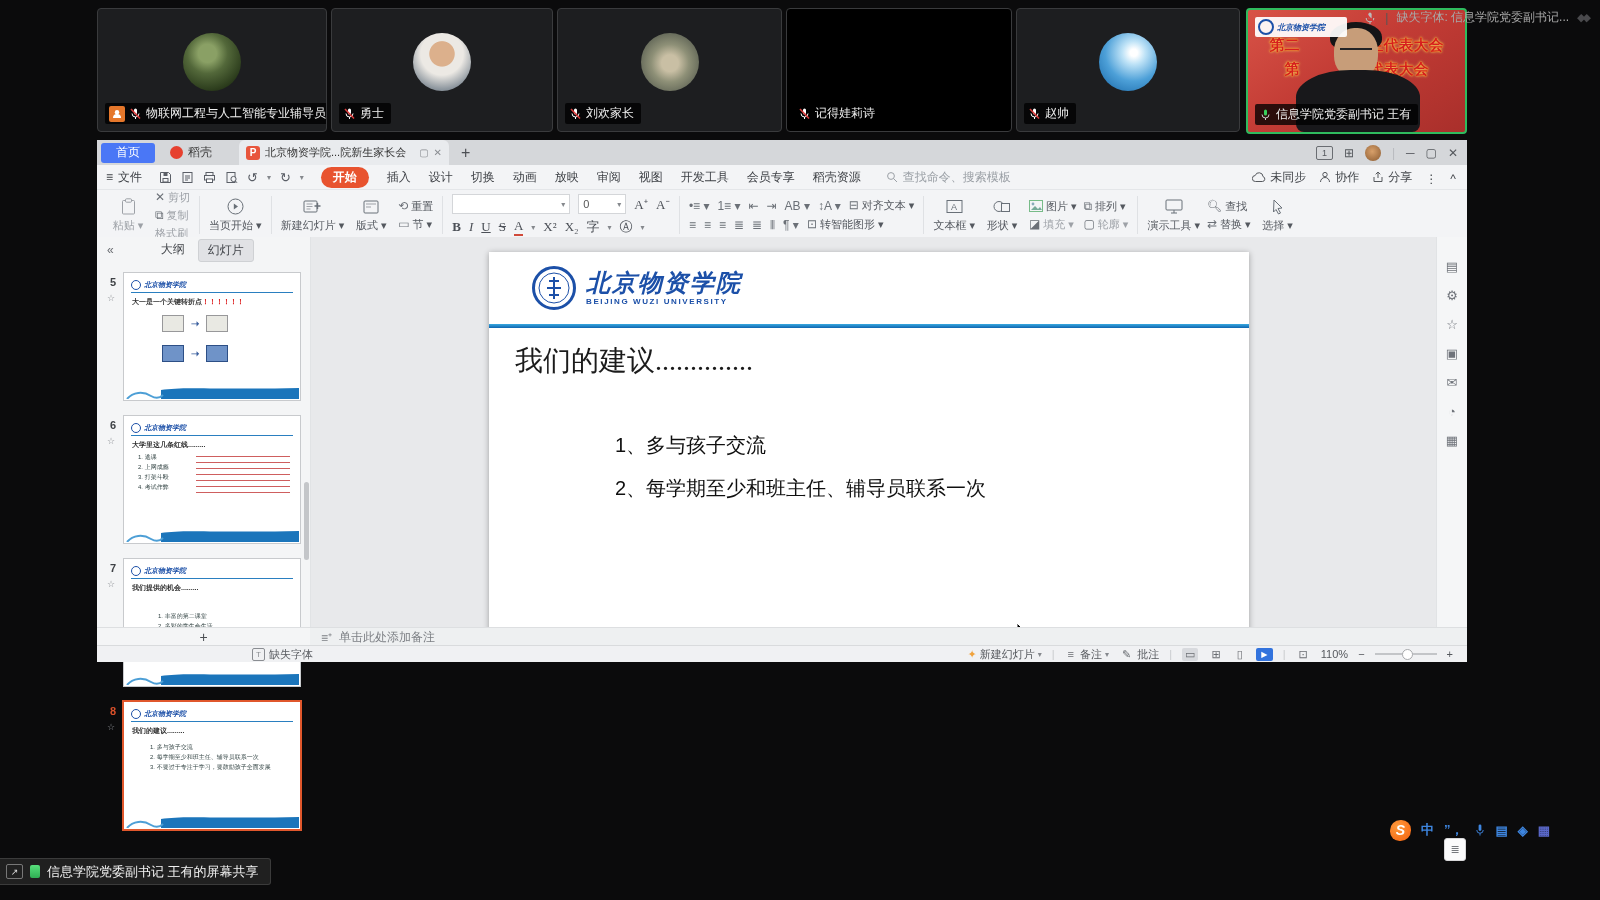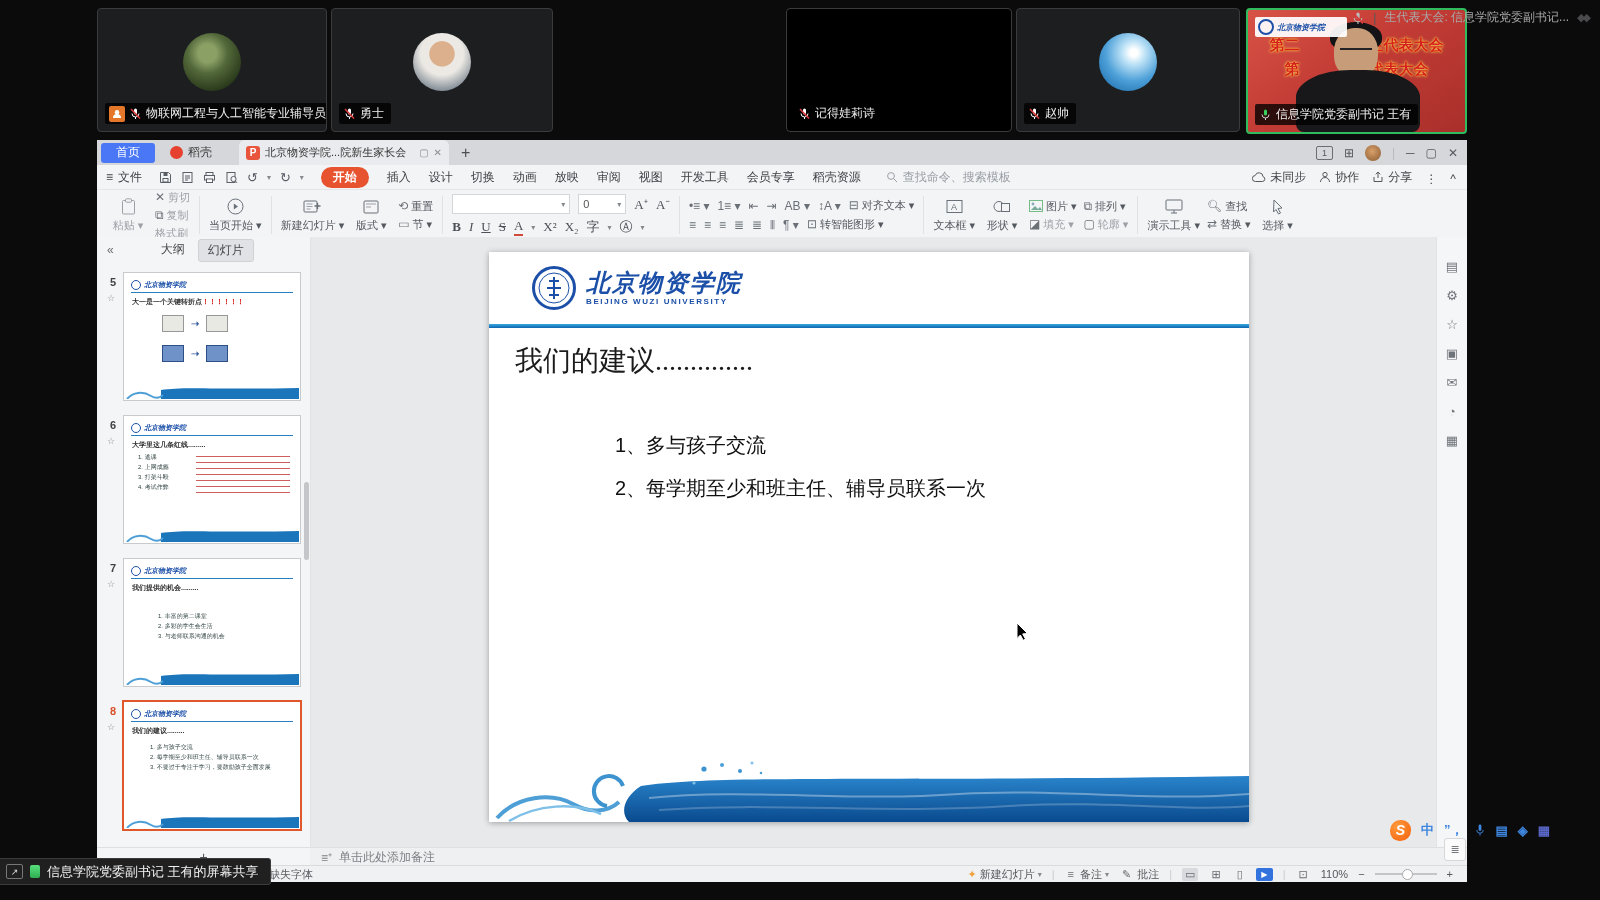--- a/index.html
+++ b/index.html
@@ -30,21 +30,21 @@
   .bgap{display:inline-block;width:54px;}
   .person{position:absolute;left:48px;top:12px;width:124px;height:110px;}
   .person .hair{position:absolute;left:34px;top:0;width:52px;height:30px;background:#141416;border-radius:50% 50% 42% 42%;}
   .person .head{position:absolute;left:38px;top:6px;width:44px;height:50px;background:#c79d79;border-radius:46% 46% 44% 44%;}
   .person .glasses{position:absolute;left:44px;top:26px;width:32px;height:8px;border-top:2px solid #232325;}
   .person .body{position:absolute;left:0;top:48px;width:124px;height:62px;background:#18181b;border-radius:44% 44% 8px 8px;}
   .speaking-bar{position:absolute;right:12px;top:9px;display:flex;align-items:center;gap:8px;color:#a8a8a8;font-size:12px;}
   .speaking-bar .vsep{color:#555;}
   .diamonds{color:#4a4a4d;font-size:11px;letter-spacing:-3px;}
   
-  .wps{position:absolute;left:97px;top:140px;width:1370px;height:742px;background:#8b5cf6;}
+  .wps{position:absolute;left:97px;top:140px;width:1370px;height:522px;background:#8b5cf6;}
   
   .tabbar{height:25px;background:#d5d7da;display:flex;align-items:center;}
   .tab-home{margin-left:4px;width:54px;height:20px;background:#4a77f6;color:#fff;font-size:12px;border-radius:3px;
             display:flex;align-items:center;justify-content:center;}
   .tab-docer{display:flex;align-items:center;gap:5px;padding:0 15px;font-size:12px;color:#3b3b3b;}
   .docer-dot{width:13px;height:13px;border-radius:50%;background:#e6402f;}
   .tab-doc{margin-left:12px;width:196px;height:25px;background:#e9ebee;border-radius:6px 6px 0 0;display:flex;
            align-items:center;gap:5px;padding:0 7px;font-size:11px;color:#333;}
   .p-icon{width:14px;height:14px;background:#e8553c;border-radius:3px;color:#fff;font-size:10px;font-weight:bold;
           display:flex;align-items:center;justify-content:center;flex:0 0 auto;}
@@ -186,20 +186,32 @@
         <svg class="mic" width="13" height="13" viewBox="0 0 13 13">
             <rect x="5" y="1.5" width="3" height="6" rx="1.5" fill="#fff"></rect>
             <path d="M3 6.5a3.5 3.5 0 0 0 7 0" stroke="#fff" fill="none"></path>
             <line x1="6.5" y1="10" x2="6.5" y2="12" stroke="#fff"></line>
             <line x1="2" y1="2" x2="11" y2="11.5" stroke="#d93b3b" stroke-width="1.6"></line>
           </svg>
         <span>勇士</span>
       </div>
     </div>
 
+    <div class="tile" style="left:557px;width:223px">
+      <div class="avatar av3"></div>
+      <div class="name-pill">
+        <svg class="mic" width="13" height="13" viewBox="0 0 13 13">
+            <rect x="5" y="1.5" width="3" height="6" rx="1.5" fill="#fff"></rect>
+            <path d="M3 6.5a3.5 3.5 0 0 0 7 0" stroke="#fff" fill="none"></path>
+            <line x1="6.5" y1="10" x2="6.5" y2="12" stroke="#fff"></line>
+            <line x1="2" y1="2" x2="11" y2="11.5" stroke="#d93b3b" stroke-width="1.6"></line>
+          </svg>
+        <span>刘欢家长</span>
+      </div>
+    </div>
 
     <div class="tile video-black" style="left:786px;width:224px">
       <div class="name-pill">
         <svg class="mic" width="13" height="13" viewBox="0 0 13 13">
             <rect x="5" y="1.5" width="3" height="6" rx="1.5" fill="#fff"></rect>
             <path d="M3 6.5a3.5 3.5 0 0 0 7 0" stroke="#fff" fill="none"></path>
             <line x1="6.5" y1="10" x2="6.5" y2="12" stroke="#fff"></line>
             <line x1="2" y1="2" x2="11" y2="11.5" stroke="#d93b3b" stroke-width="1.6"></line>
           </svg>
         <span>记得娃莉诗</span>
@@ -251,21 +263,21 @@
     </div>
 
     <div class="speaking-bar">
       <svg class="mic" width="14" height="14" viewBox="0 0 13 13">
           <rect x="5" y="1.5" width="3" height="6" rx="1.5" fill="#bbb"></rect>
           <path d="M3 6.5a3.5 3.5 0 0 0 7 0" stroke="#bbb" fill="none"></path>
           <line x1="6.5" y1="10" x2="6.5" y2="12" stroke="#bbb"></line>
           <line x1="2" y1="2" x2="11" y2="11.5" stroke="#d93b3b" stroke-width="1.6"></line>
         </svg>
       <span class="vsep">|</span>
-      <span>生代表大会: 信息学院党委副书记...</span>
+      <span>缺失字体: 信息学院党委副书记...</span>
       <span class="diamonds">◆◆</span>
     </div>
   </div>
 
   <div class="wps">
 
     <div class="tabbar">
       <div class="tab-home">首页</div>
       <div class="tab-docer">
         <span class="docer-dot"></span>

